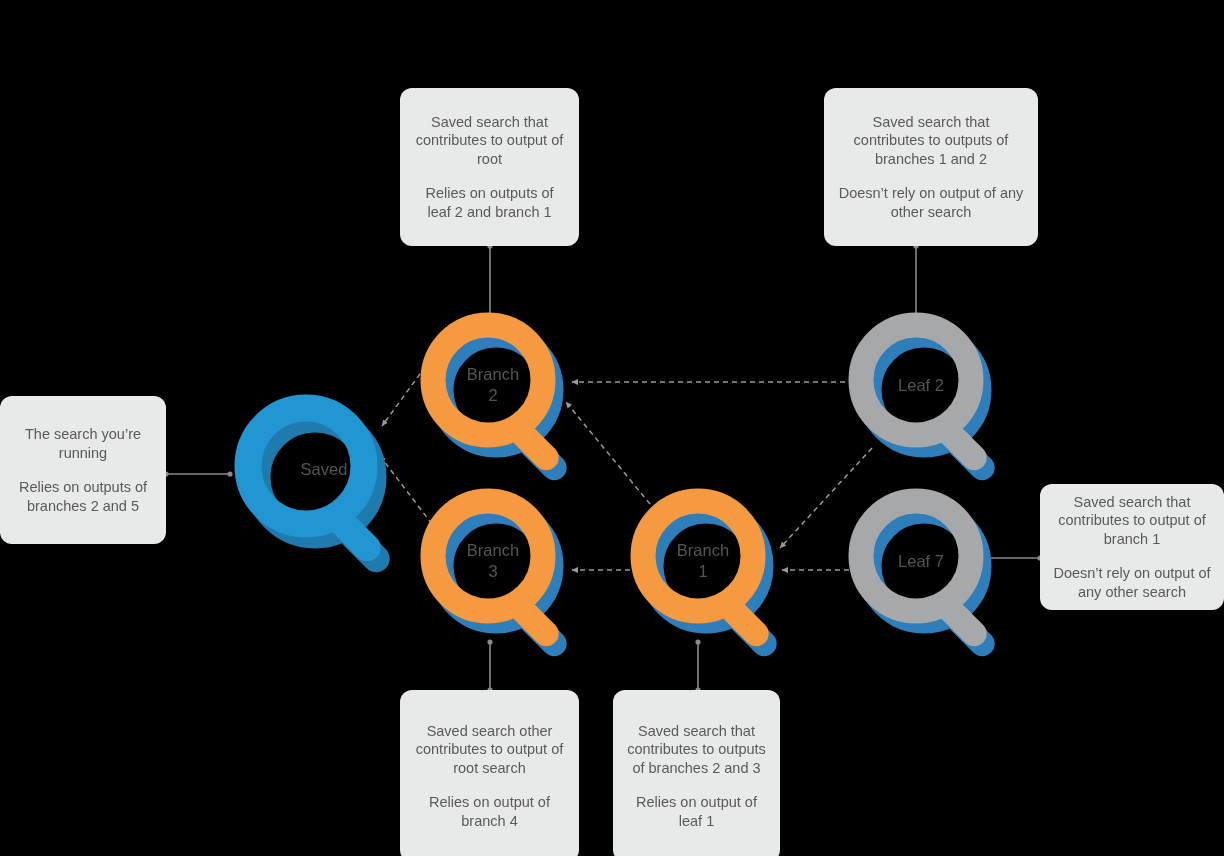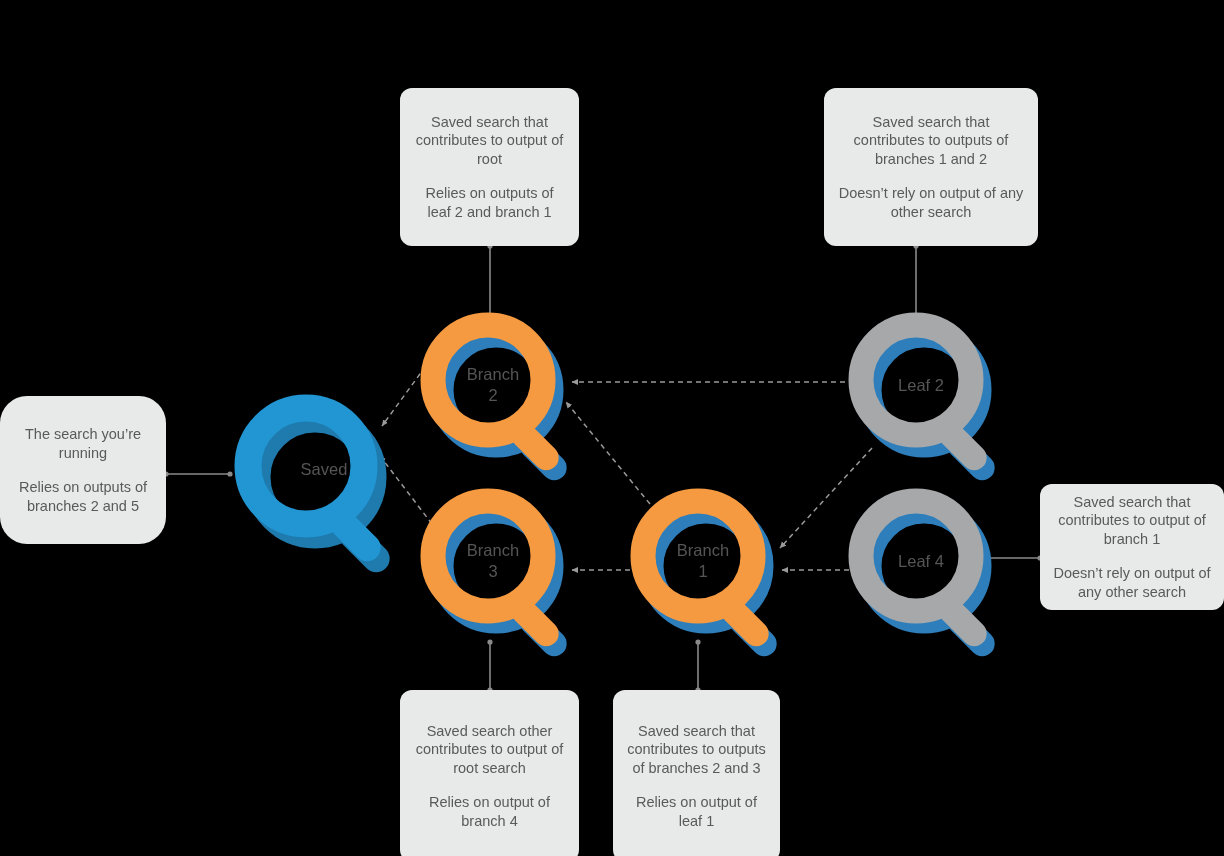--- a/index.html
+++ b/index.html
@@ -205,24 +205,24 @@
     <svg class="glass" width="170" height="170" viewBox="0 0 170 170">
       <g transform="translate(8,10)">
         <circle cx="68" cy="68" r="55" fill="none" stroke="#2e7ebb" stroke-width="25"></circle>
         <rect x="102" y="106" width="25" height="57" rx="12.5" fill="#2e7ebb" transform="rotate(-45 114.5 134)"></rect>
       </g>
       <g>
         <circle cx="68" cy="68" r="55" fill="none" stroke="#a6a8aa" stroke-width="25"></circle>
         <rect x="102" y="106" width="25" height="57" rx="12.5" fill="#a6a8aa" transform="rotate(-45 114.5 134)"></rect>
       </g>
     </svg>
-    <div class="label" style="width:146px; height:146px;">Leaf 4</div>
-  </div>
-
-  <div class="callout" style="left:0px; top:396px; width:166px; height:148px;border-radius:27px;">
+    <div class="label" style="width:146px; height:146px;">Leaf 7</div>
+  </div>
+
+  <div class="callout" style="left:0px; top:396px; width:166px; height:148px;">
     <p>The search you’re running</p>
     <p>Relies on outputs of branches 2 and 5</p>
   </div>
 
   <div class="callout" style="left:400px; top:88px; width:179px; height:158px;">
     <p>Saved search that contributes to output of root</p>
     <p>Relies on outputs of leaf 2 and branch 1</p>
   </div>
 
   <div class="callout" style="left:824px; top:88px; width:214px; height:158px;">

